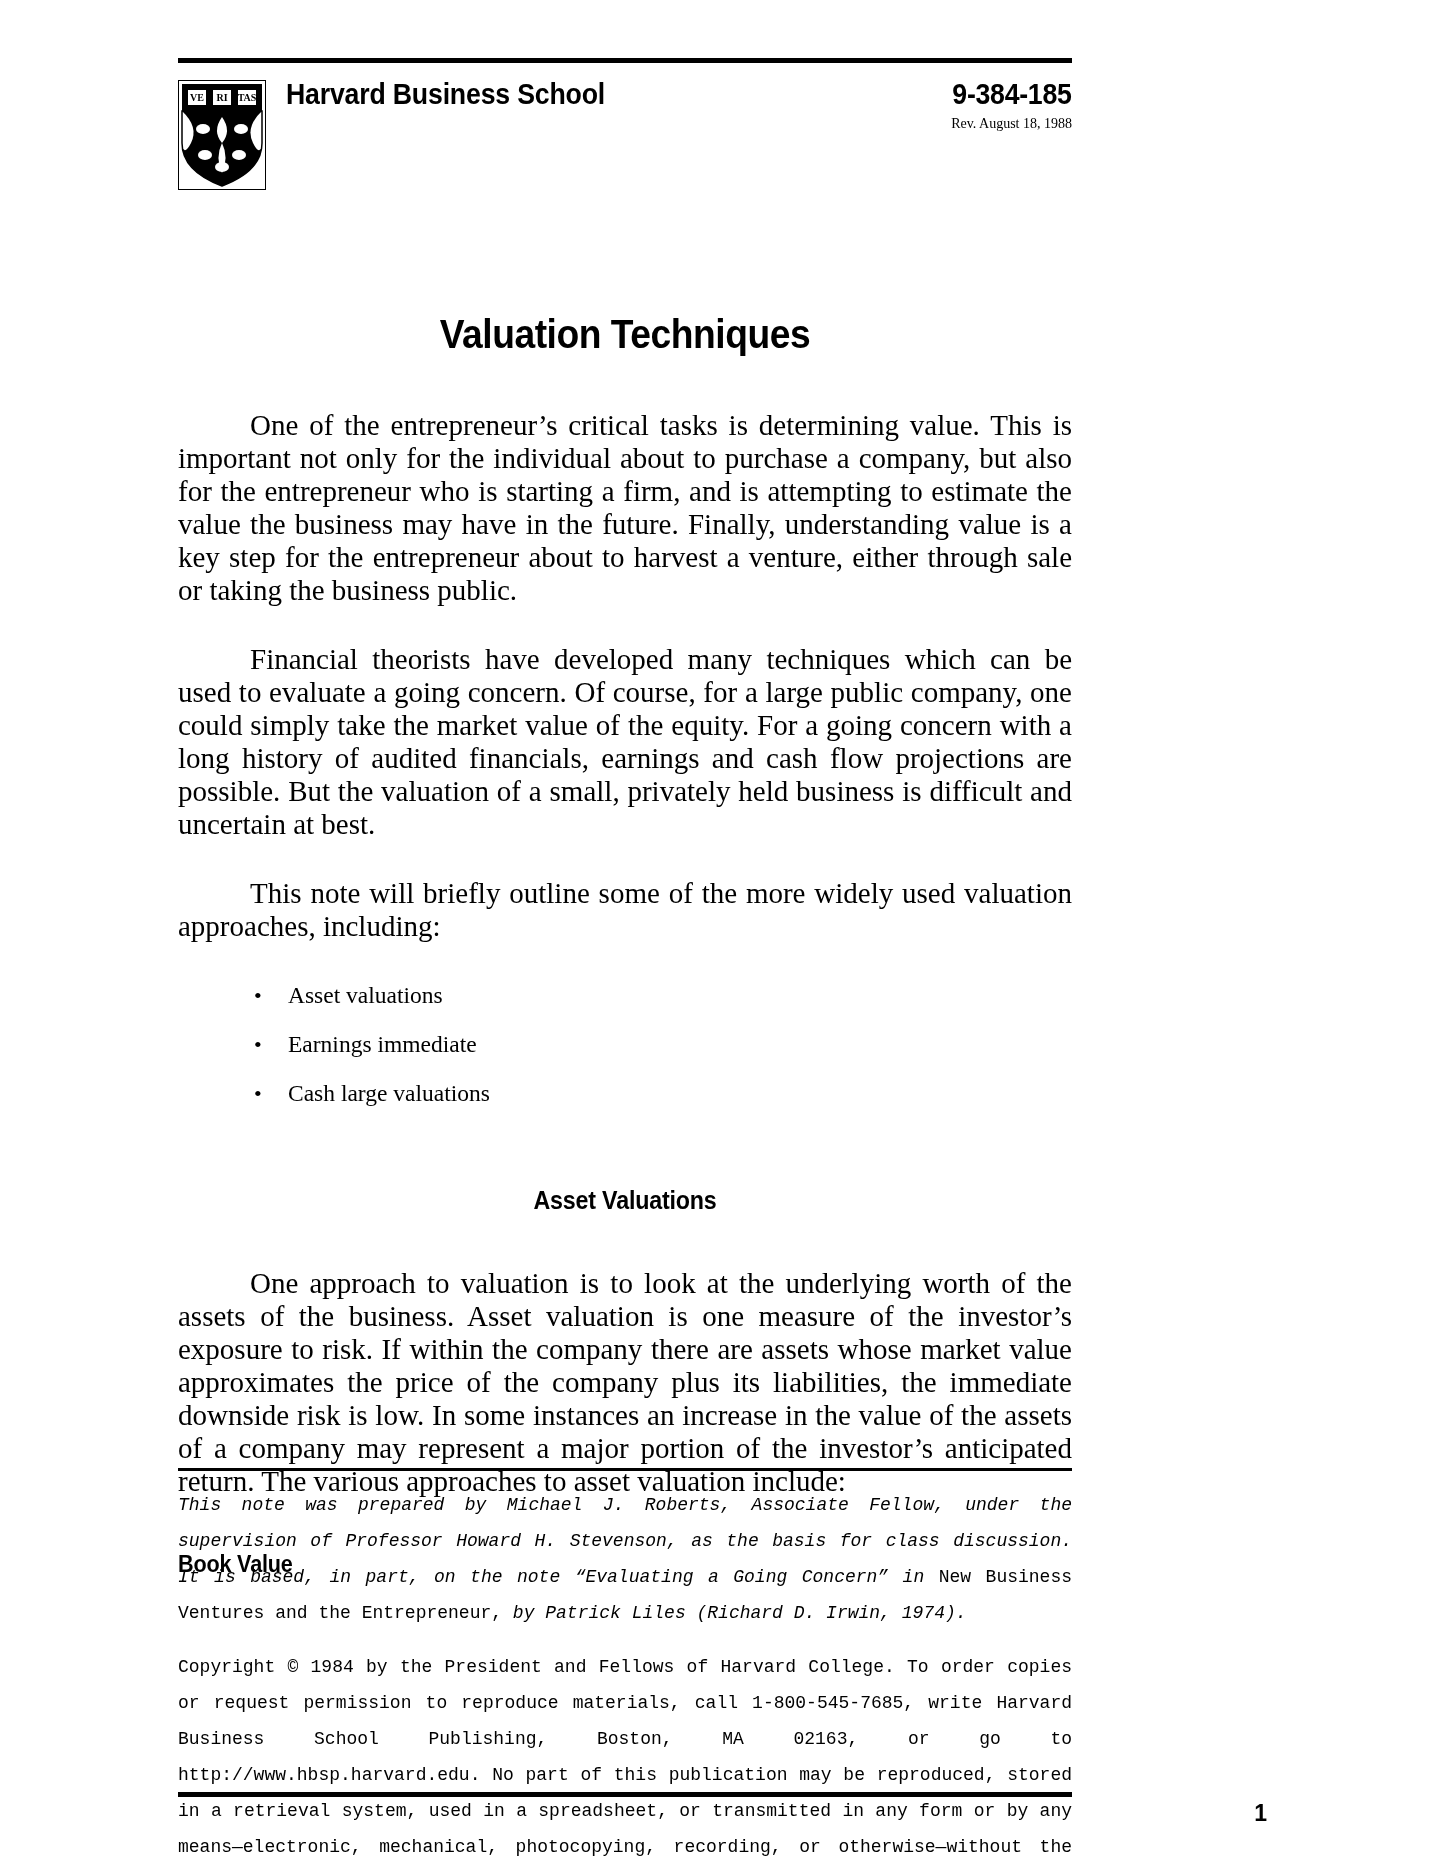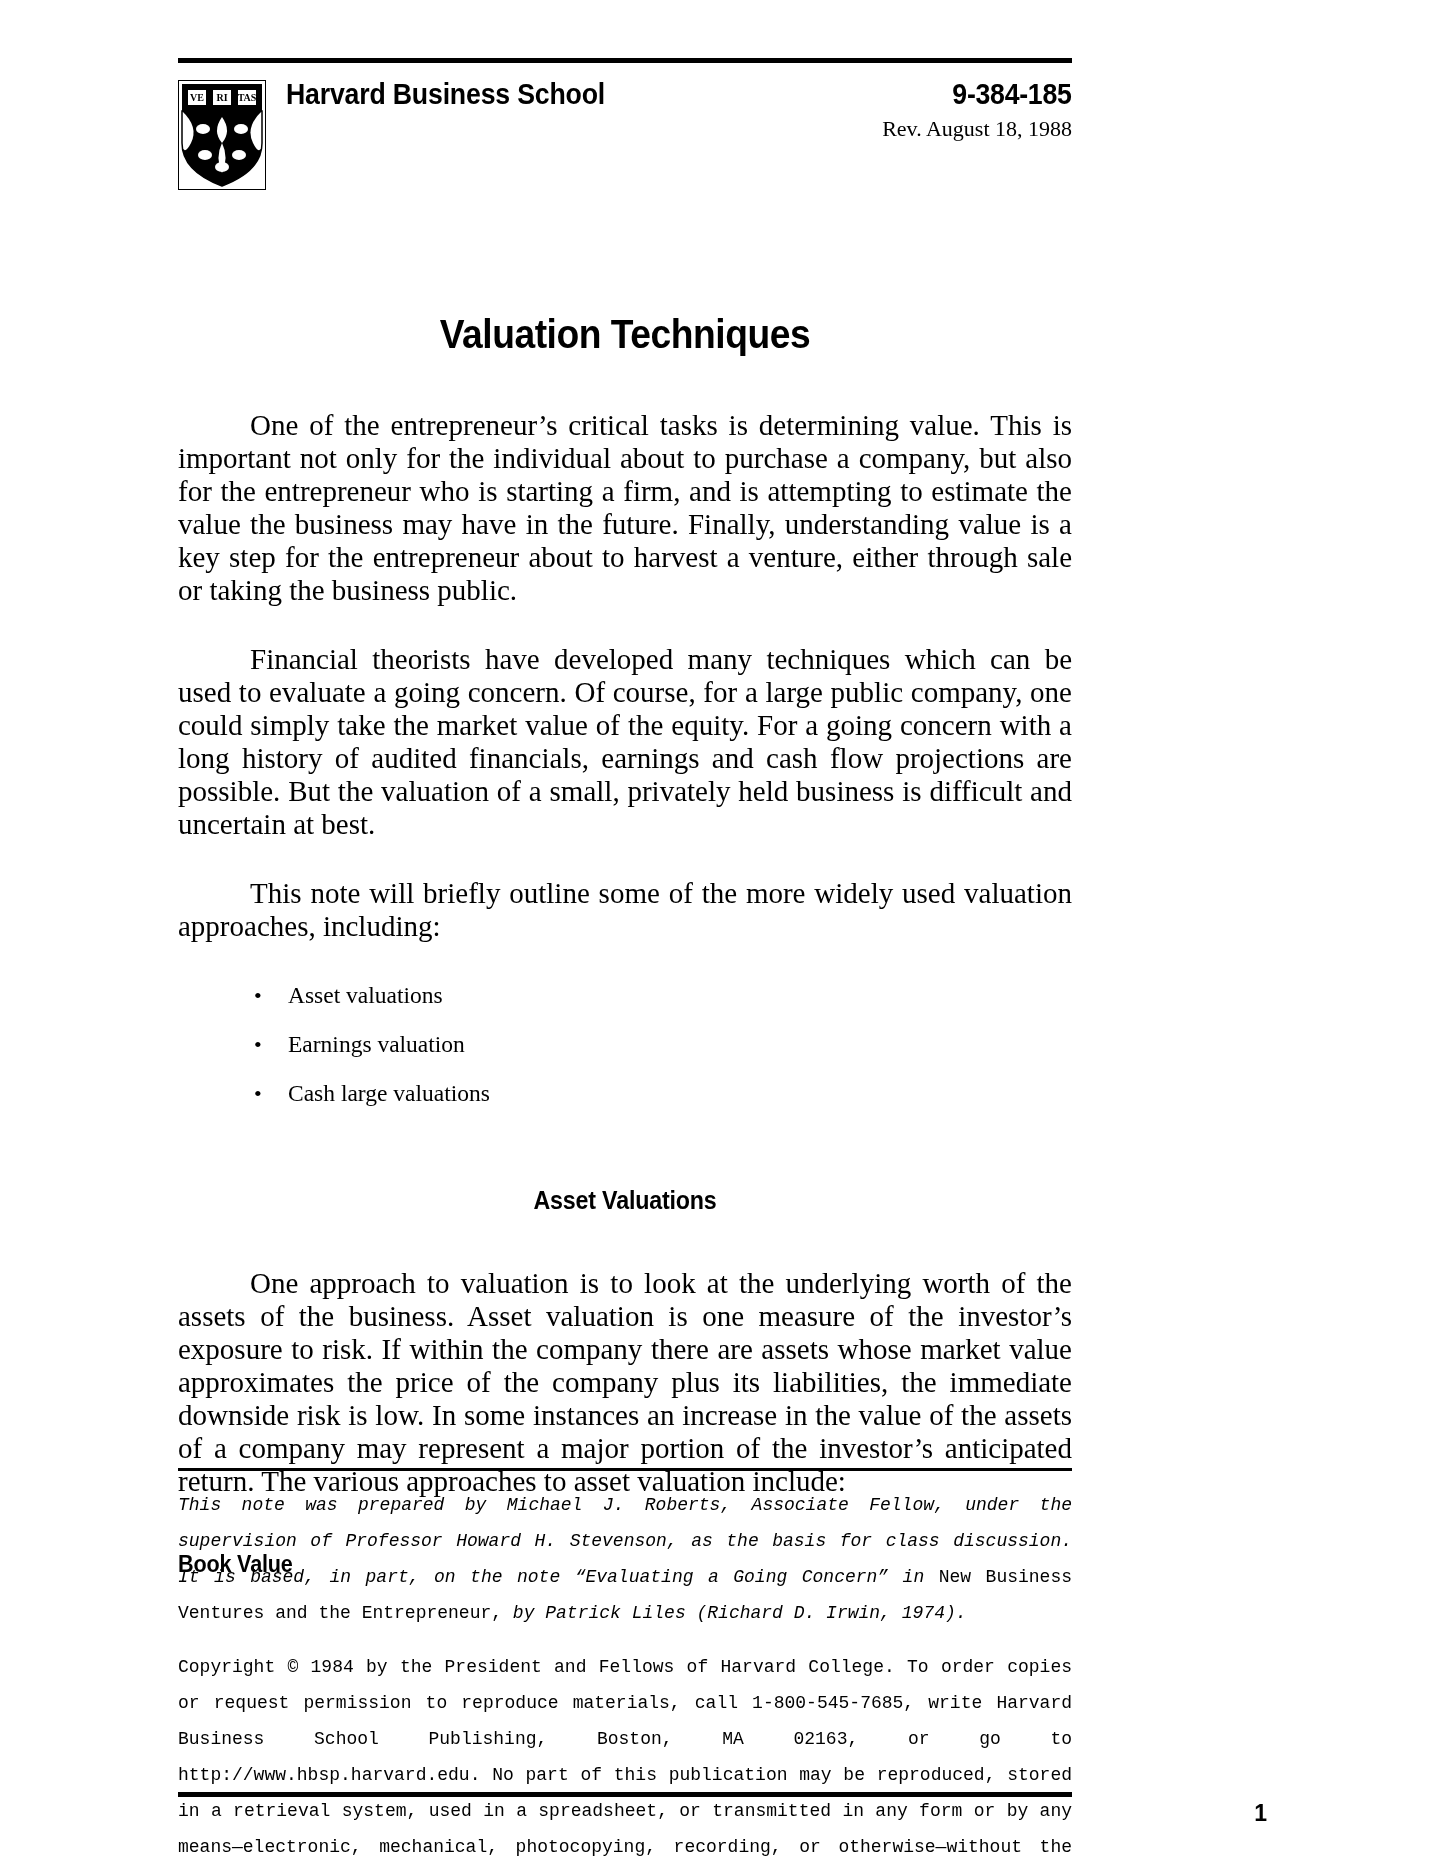--- a/index.html
+++ b/index.html
@@ -75,21 +75,21 @@
     letter-spacing: -0.3px;
     transform: scaleX(0.92);
     transform-origin: right center;
     white-space: nowrap;
   }
   .doc-revision {
     position: absolute;
     right: 0px;
     top: 48px;
     font-family: "Liberation Serif", "DejaVu Serif", serif;
-    font-size: 22px;
+    font-size: 14px;
     white-space: nowrap;
   }
 
   
   .content {
     position: absolute;
     left: 178px;
     top: 288px;
     width: 894px;
   }
@@ -275,21 +275,21 @@
 
     <div class="spacer-md"></div>
 
     <ul class="bullet-list">
       <li>
         <span class="bullet-glyph">•</span>
         <span>Asset valuations</span>
       </li>
       <li style="margin-top:16px;">
         <span class="bullet-glyph">•</span>
-        <span>Earnings valuation</span>
+        <span>Earnings immediate</span>
       </li>
       <li style="margin-top:16px;">
         <span class="bullet-glyph">•</span>
         <span>Cash large valuations</span>
       </li>
     </ul>
 
     <div class="spacer-xl"></div>
 
     <h2 class="section-heading">Asset Valuations</h2>

